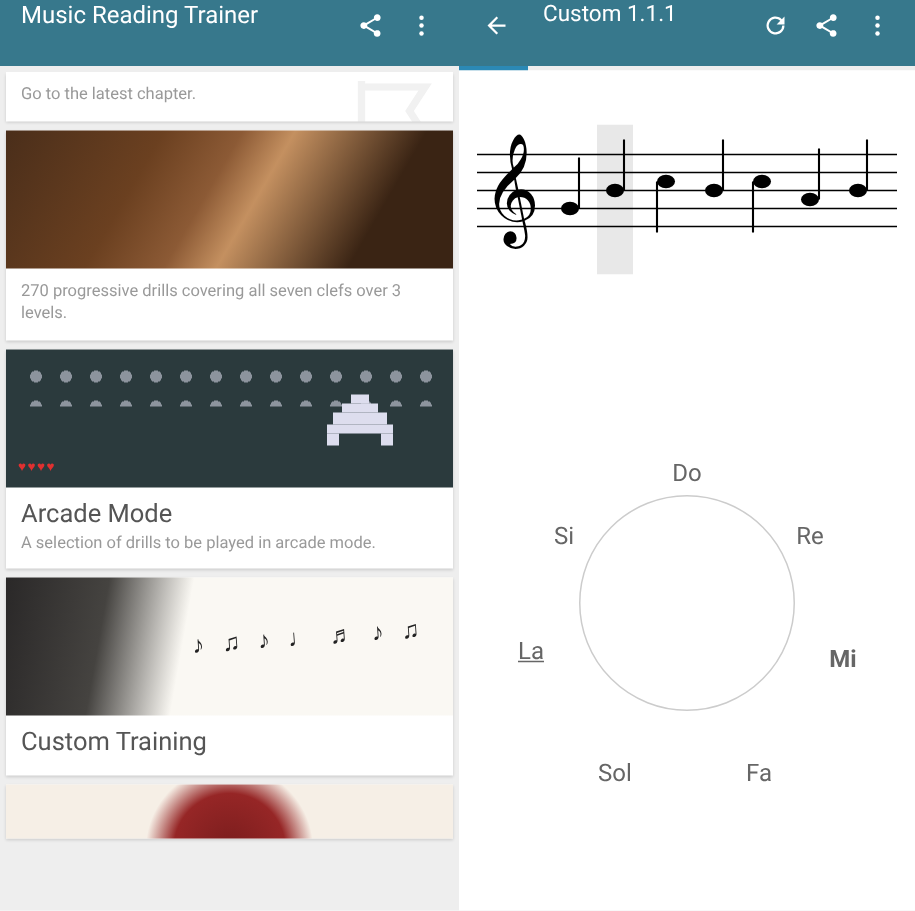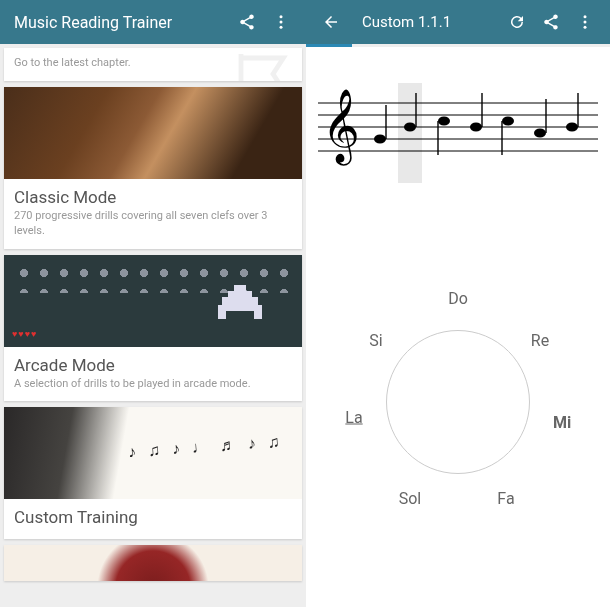--- a/index.html
+++ b/index.html
@@ -12,21 +12,21 @@
   overflow: hidden;
 }
 .screen { display: flex; flex-direction: column; height: 607px; overflow: hidden; }
 .screen.left { width: 306px; }
 .screen.right { width: 304px; background: #fff; }
 .appbar {
   background: #37788c;
   color: #fff;
   height: 44px;
   display: flex;
-  align-items: center;
+  align-items: flex-start;
   padding: 0 8px;
 }
 .appbar .title {
   flex: 1;
   font-size: 16px;
   font-weight: 400;
   white-space: nowrap;
   overflow: hidden;
   padding-left: 6px;
 }
@@ -159,20 +159,21 @@
   border-radius: 50%;
 }
 .notebtn {
   position: absolute;
   width: 40px;
   text-align: center;
   font-size: 16px;
   color: #666;
   cursor: pointer;
   transform: translate(-50%, -50%);
+  margin-top: 17px;
 }
 .highlight {
   fill: #e8e8e8;
 }
 .staff-line { stroke: #000; stroke-width: 1; }
 .note-stem { stroke: #000; stroke-width: 1.4; }
 </style>
 </head>
 <body>
 
@@ -197,21 +198,20 @@
       <svg class="bgicon" viewBox="0 0 100 100">
           <path d="M25 10 L25 90 M25 15 L78 15 L65 35 L78 55 L25 55" fill="none" stroke="#888" stroke-width="6"></path>
         </svg>
       <div class="card-body">
         <div class="card-sub">Go to the latest chapter.</div>
       </div>
     </div>
     <div class="card">
       <div class="card-img img-classic"></div>
       <div class="card-body">
-        <div class="card-title">Classic Mode</div>
         <div class="card-sub">270 progressive drills covering all seven clefs over 3 levels.</div>
       </div>
     </div>
     <div class="card">
       <div class="card-img img-arcade">
         <div class="hearts">♥♥♥♥</div>
       </div>
       <div class="card-body">
         <div class="card-title">Arcade Mode</div>
         <div class="card-sub">A selection of drills to be played in arcade mode.</div>

